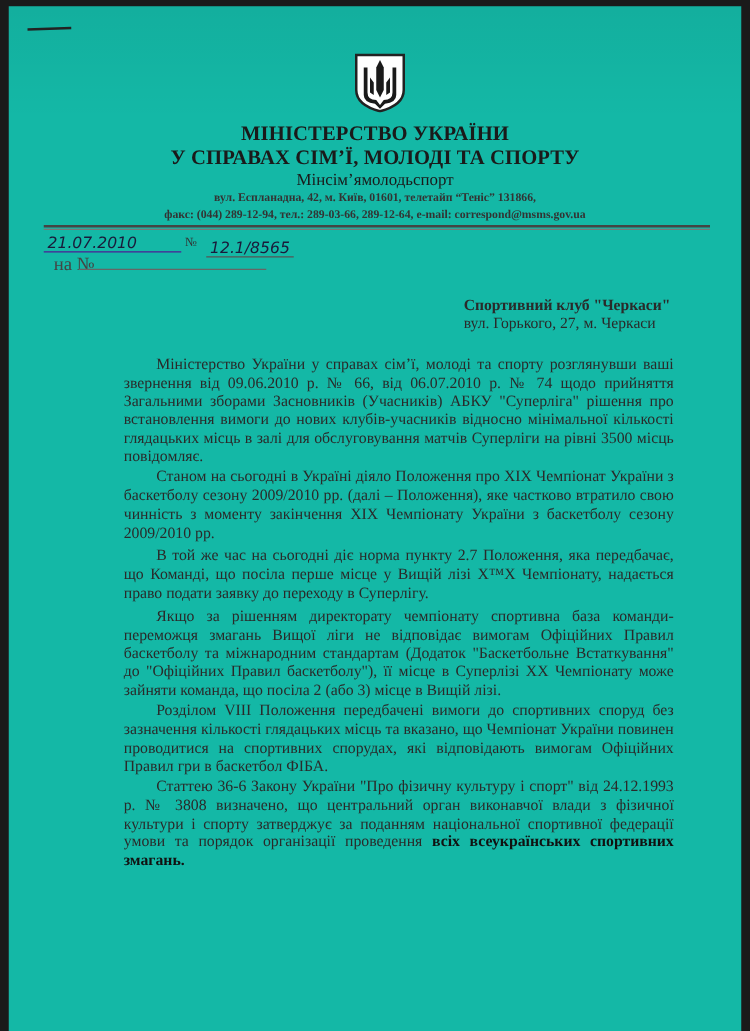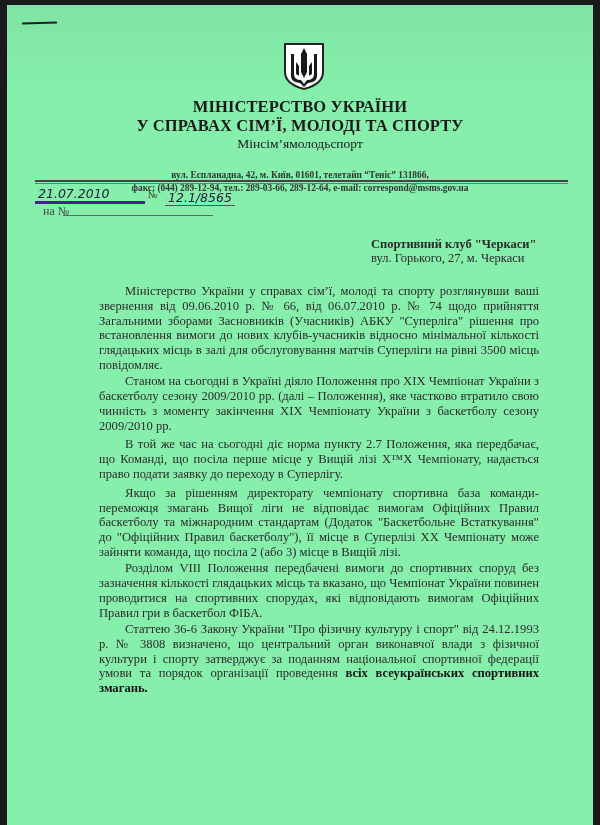--- a/index.html
+++ b/index.html
@@ -4,63 +4,63 @@
 <style>
   html, body { margin: 0; padding: 0; }
   body {
     width: 600px; height: 825px; overflow: hidden;
     background: #1a1a1a;
     font-family: "Liberation Serif", "DejaVu Serif", serif;
     color: #222;
   }
   .page {
     position: absolute; left: 7px; top: 5px; width: 586px; height: 820px;
-    background: #86efac;
+    background: #14b8a6;
     overflow: hidden;
   }
   .page::before {
     content: ""; position: absolute; left: 0; top: 0; right: 0; height: 90px;
     background: linear-gradient(to bottom, rgba(0,0,0,0.05), rgba(0,0,0,0));
   }
   .top-mark {
     position: absolute; left: 15px; top: 17px; width: 35px; height: 2px; background: #222;
     transform: rotate(-2deg);
   }
   .emblem {
     position: absolute; left: 275px; top: 37px; width: 44px; height: 48px;
   }
   .header { position: absolute; left: 0; right: 0; top: 92px; text-align: center; }
   .h1 { font-weight: bold; font-size: 16.5px; line-height: 19px; letter-spacing: 0.1px; color: #1a1a1a; }
   .h2 { font-weight: normal; font-size: 13.5px; line-height: 17px; color: #1a1a1a; }
-  .addr { font-weight: bold; font-size: 9.4px; line-height: 14px; color: #333; margin-top: 16px; }
+  .addr { font-weight: bold; font-size: 9.4px; line-height: 14px; color: #333; }
   .addr2 { font-weight: bold; font-size: 9.4px; line-height: 13px; color: #333; }
   .rule {
     position: absolute; left: 28px; right: 25px; top: 175px; border-top: 2px solid #444;
   }
   .rule2 {
     position: absolute; left: 28px; right: 25px; top: 178px; border-top: 1px solid #777;
   }
   .reg-row {
     position: absolute; left: 28px; top: 181px; height: 18px; width: 300px;
   }
   .reg-date {
-    position: absolute; left: 0; top: 0; width: 110px; border-bottom: 3px solid #4c1d95;
+    position: absolute; left: 0; top: 0; width: 110px; border-bottom: 1px solid #4c1d95;
     font-family: "DejaVu Sans", sans-serif; font-style: italic; font-size: 12.5px; color: #1a1a3a;
     padding-left: 3px; box-sizing: border-box;
   }
   .reg-no-label {
     position: absolute; left: 113px; top: 3px; font-size: 10px; color: #333;
   }
   .reg-no {
     position: absolute; left: 130px; top: 4px; width: 70px; border-bottom: 1px solid #555;
     font-family: "DejaVu Sans", sans-serif; font-style: italic; font-size: 12.5px; color: #1a1a3a;
     padding-left: 3px; box-sizing: border-box;
   }
   .ref-row { position: absolute; left: 36px; top: 199px; width: 170px; height: 14px; }
-  .ref-label { position: absolute; left: 0; top: 0; font-size: 12px; color: #444; }
+  .ref-label { position: absolute; left: 0; top: 0; font-size: 15px; color: #444; }
   .ref-line { position: absolute; left: 20px; right: 0; top: 11px; border-bottom: 1px solid #666; }
   .recipient {
     position: absolute; left: 364px; top: 232px; font-size: 12.5px; line-height: 14px; color: #2a2a2a;
   }
   .recipient .name { font-weight: bold; }
   .body-text {
     position: absolute; left: 92px; top: 279px; width: 440px;
     font-size: 12.6px; line-height: 14.8px; color: #2a2a2a;
     text-align: justify;
   }

